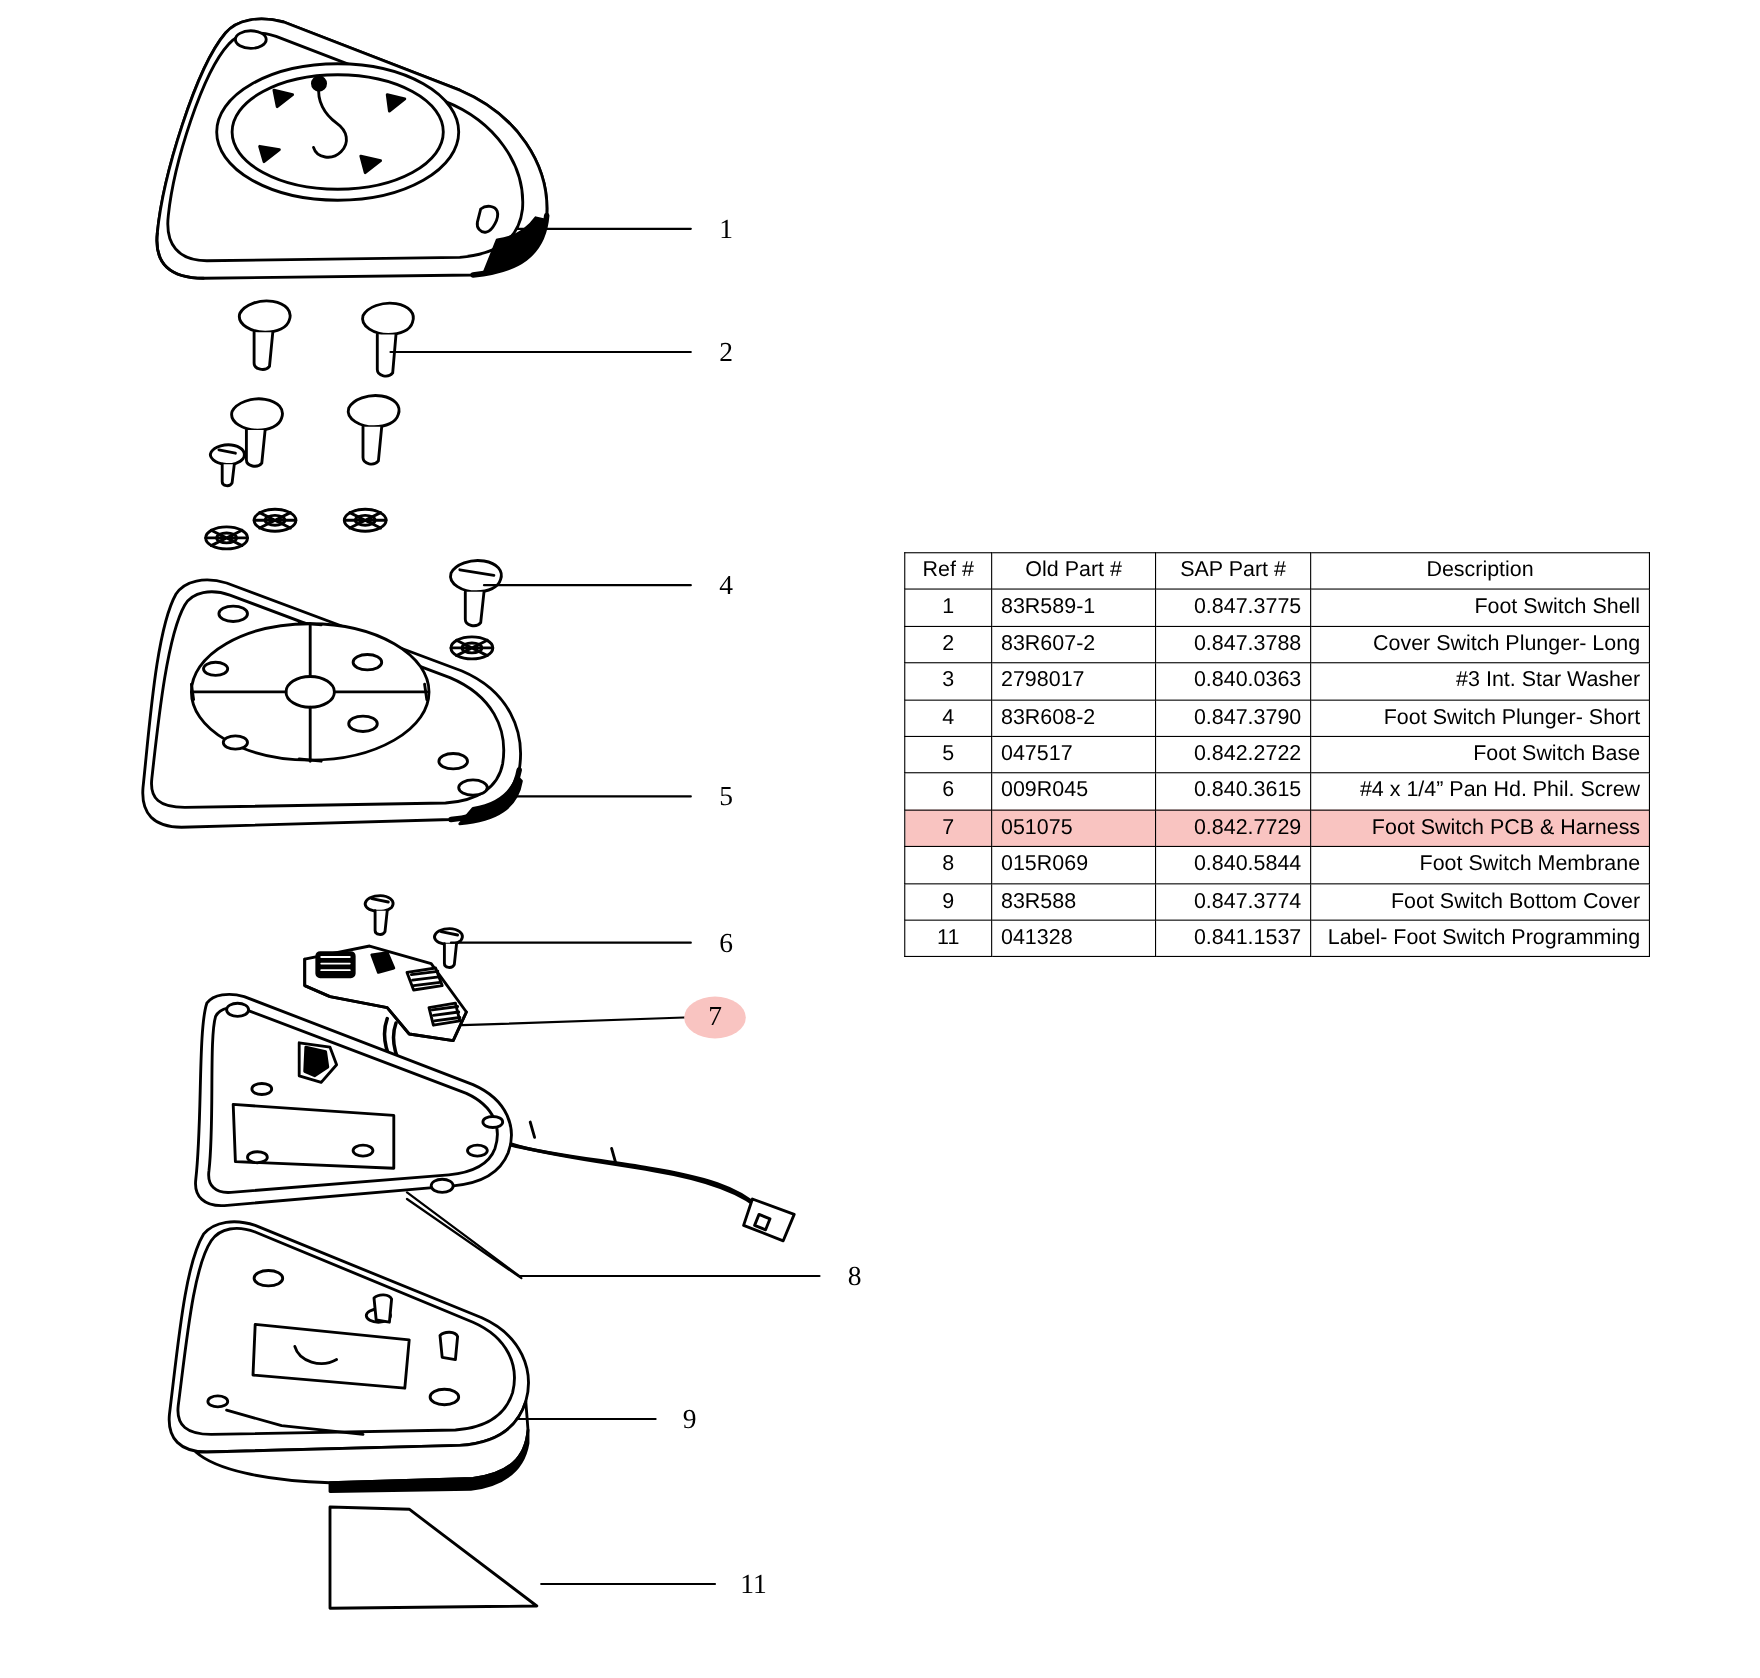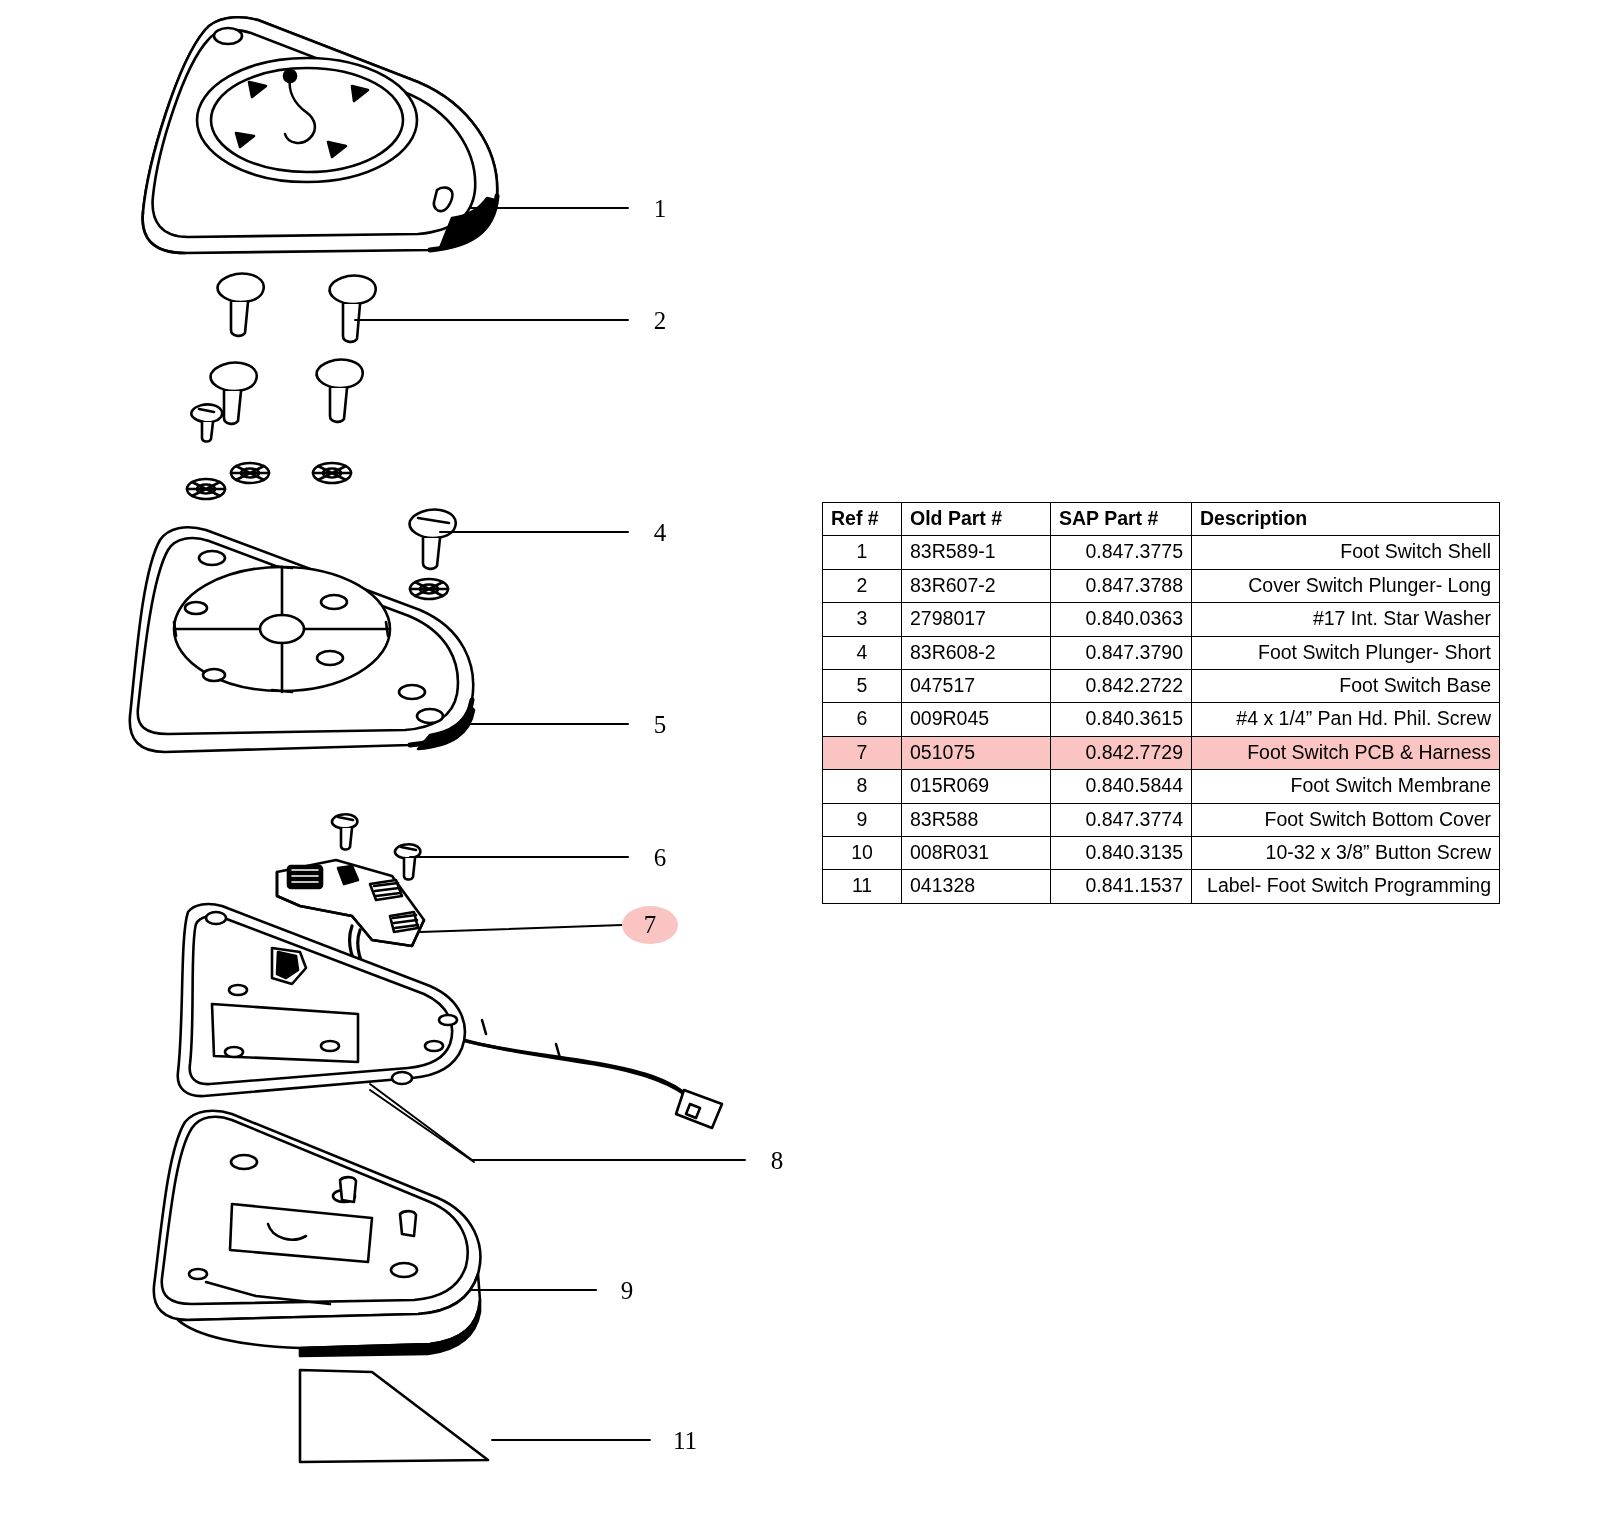--- a/index.html
+++ b/index.html
@@ -37,22 +37,22 @@
     font-size: 19.5px;
     line-height: 1.2;
   }
   table.parts-table th,
   table.parts-table td {
     border: 1.5px solid #000000;
     padding: 4px 8px 5px 8px;
     white-space: nowrap;
   }
   table.parts-table th {
-    font-weight: bold;
-    text-align: left;
+    font-weight: normal;
+    text-align: center;
   }
   th.col-ref, td.col-ref { text-align: center; width: 62px; }
   th.col-old, td.col-old { width: 132px; }
   th.col-sap, td.col-sap { text-align: right; width: 124px; }
   th.col-desc, td.col-desc { text-align: right; }
   tr.highlight-row td {
     background: #f9c4c1;
   }
 
   
@@ -325,21 +325,21 @@
       <tr>
         <td class="col-ref">2</td>
         <td class="col-old">83R607-2</td>
         <td class="col-sap">0.847.3788</td>
         <td class="col-desc">Cover Switch Plunger- Long</td>
       </tr>
       <tr>
         <td class="col-ref">3</td>
         <td class="col-old">2798017</td>
         <td class="col-sap">0.840.0363</td>
-        <td class="col-desc">#17 Int. Star Washer</td>
+        <td class="col-desc">#3 Int. Star Washer</td>
       </tr>
       <tr>
         <td class="col-ref">4</td>
         <td class="col-old">83R608-2</td>
         <td class="col-sap">0.847.3790</td>
         <td class="col-desc">Foot Switch Plunger- Short</td>
       </tr>
       <tr>
         <td class="col-ref">5</td>
         <td class="col-old">047517</td>
@@ -364,26 +364,20 @@
         <td class="col-sap">0.840.5844</td>
         <td class="col-desc">Foot Switch Membrane</td>
       </tr>
       <tr>
         <td class="col-ref">9</td>
         <td class="col-old">83R588</td>
         <td class="col-sap">0.847.3774</td>
         <td class="col-desc">Foot Switch Bottom Cover</td>
       </tr>
       <tr>
-        <td class="col-ref">10</td>
-        <td class="col-old">008R031</td>
-        <td class="col-sap">0.840.3135</td>
-        <td class="col-desc">10-32 x 3/8” Button Screw</td>
-      </tr>
-      <tr>
         <td class="col-ref">11</td>
         <td class="col-old">041328</td>
         <td class="col-sap">0.841.1537</td>
         <td class="col-desc">Label- Foot Switch Programming</td>
       </tr>
     </tbody>
   </table>
 </div>
 
 </body></html>

